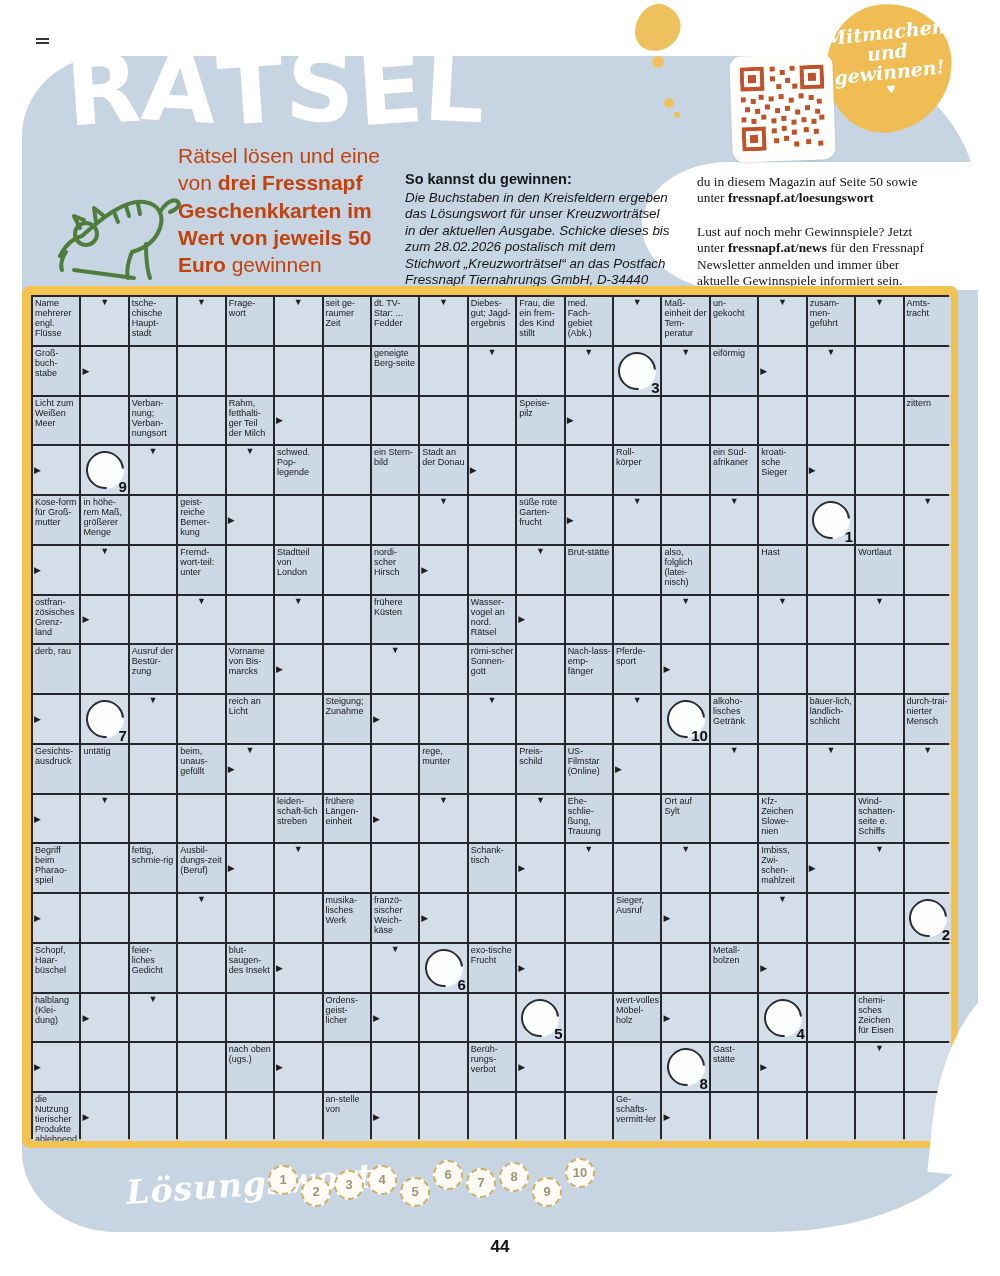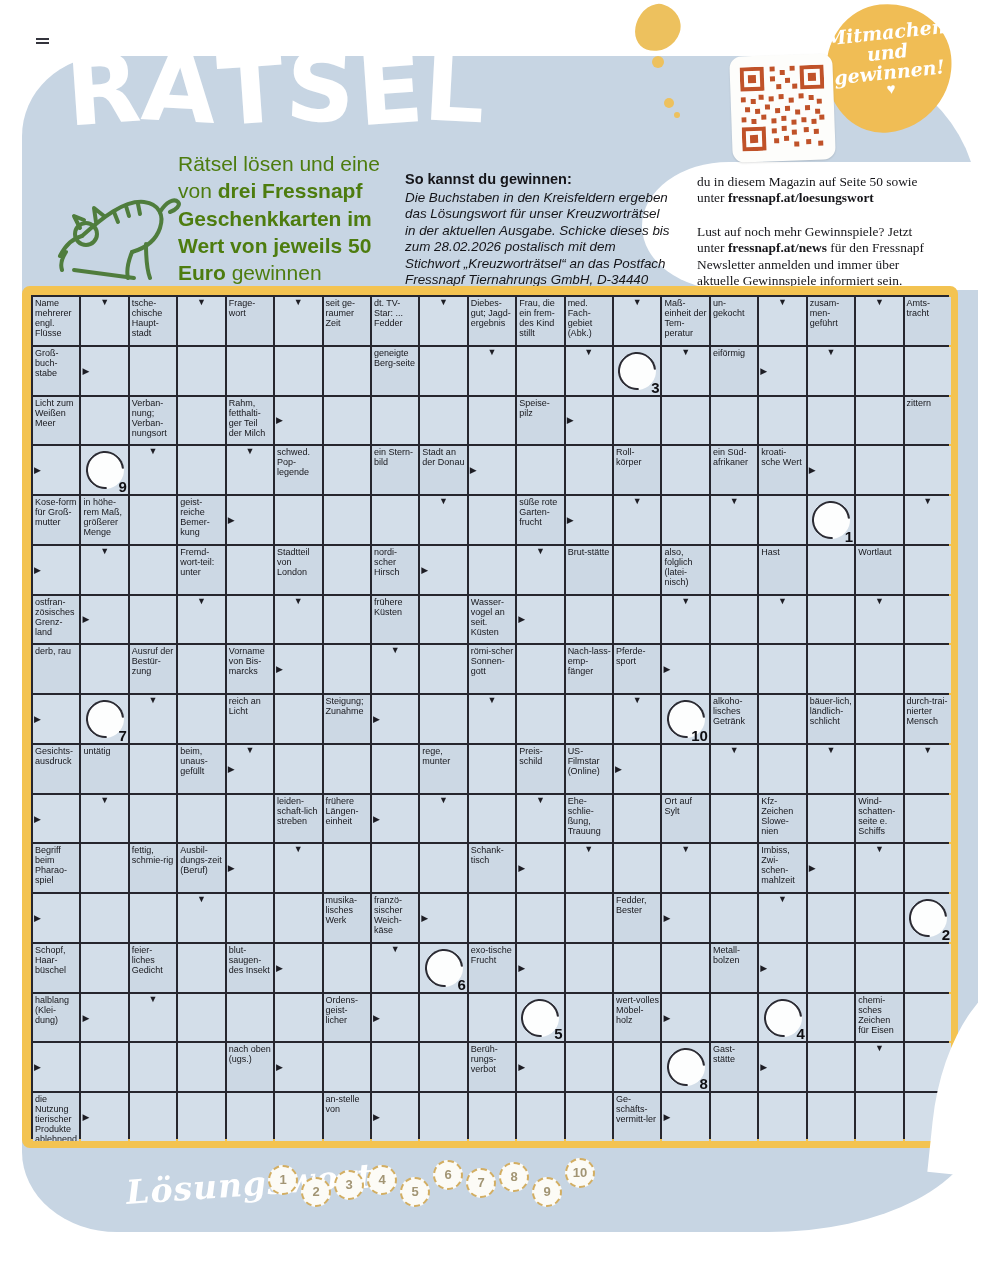--- a/index.html
+++ b/index.html
@@ -20,21 +20,21 @@
   .header-line b{font-weight:700;}
 
   .title{position:absolute;left:66px;top:40px;color:#ffffff;font-weight:800;
         font-size:96px;letter-spacing:2px;line-height:1;font-family:"DejaVu Sans",sans-serif;}
   .title span{display:inline-block;}
   .title span:nth-child(odd){transform:rotate(-4deg) translateY(2px);}
   .title span:nth-child(even){transform:rotate(3deg);}
 
   .cat{position:absolute;left:52px;top:178px;width:130px;height:110px;}
 
-  .intro{position:absolute;left:178px;top:150px;width:212px;font-size:21px;line-height:1.3;color:#4d7c0f;}
+  .intro{position:absolute;left:178px;top:142px;width:212px;font-size:21px;line-height:1.3;color:#c2410c;}
   .intro b{font-weight:700;}
 
   .how-col{position:absolute;left:405px;top:127px;width:268px;color:#151519;}
   .how-head{font-weight:700;font-size:14.5px;margin-bottom:3px;margin-top:44px;}
   .how-text{font-size:13.4px;line-height:16.4px;font-style:italic;}
   .right-col{position:absolute;left:697px;top:174px;width:240px;color:#151519;font-size:13.4px;line-height:16.4px;font-family:Liberation Serif, serif;}
   .right-col .p2{margin-top:17px;}
   .rich b{font-weight:700;}
 
   
@@ -314,21 +314,21 @@
         <div class="cell clue">ein Stern-bild</div>
         <div class="cell clue">Stadt an der Donau</div>
         <div class="cell">
           <span class="ar right">▶</span>
         </div>
         <div class="cell"></div>
         <div class="cell"></div>
         <div class="cell clue">Roll-körper</div>
         <div class="cell"></div>
         <div class="cell clue">ein Süd-afrikaner</div>
-        <div class="cell clue">kroati-sche Wert</div>
+        <div class="cell clue">kroati-sche Sieger</div>
         <div class="cell">
           <span class="ar right">▶</span>
         </div>
         <div class="cell"></div>
         <div class="cell"></div>
         <div class="cell clue">Kose-form für Groß-mutter</div>
         <div class="cell clue">in höhe-rem Maß, größerer Menge</div>
         <div class="cell"></div>
         <div class="cell clue">geist-reiche Bemer-kung</div>
         <div class="cell">
@@ -396,21 +396,21 @@
         <div class="cell">
           <span class="ar down">▼</span>
         </div>
         <div class="cell"></div>
         <div class="cell">
           <span class="ar down">▼</span>
         </div>
         <div class="cell"></div>
         <div class="cell clue">frühere Küsten</div>
         <div class="cell"></div>
-        <div class="cell clue">Wasser-vogel an seit. Küsten</div>
+        <div class="cell clue">Wasser-vogel an nord. Rätsel</div>
         <div class="cell">
           <span class="ar right">▶</span>
         </div>
         <div class="cell"></div>
         <div class="cell"></div>
         <div class="cell">
           <span class="ar down">▼</span>
         </div>
         <div class="cell"></div>
         <div class="cell">
@@ -584,21 +584,21 @@
         <div class="cell"></div>
         <div class="cell"></div>
         <div class="cell clue">musika-lisches Werk</div>
         <div class="cell clue">franzö-sischer Weich-käse</div>
         <div class="cell">
           <span class="ar right">▶</span>
         </div>
         <div class="cell"></div>
         <div class="cell"></div>
         <div class="cell"></div>
-        <div class="cell clue">Fedder, Bester</div>
+        <div class="cell clue">Sieger, Ausruf</div>
         <div class="cell">
           <span class="ar right">▶</span>
         </div>
         <div class="cell"></div>
         <div class="cell">
           <span class="ar down">▼</span>
         </div>
         <div class="cell"></div>
         <div class="cell"></div>
         <div class="cell">
@@ -737,14 +737,15 @@
       <div class="sol-circ" style="left: 334px; top: 1170px;">3</div>
       <div class="sol-circ" style="left: 367px; top: 1165px;">4</div>
       <div class="sol-circ" style="left: 400px; top: 1177px;">5</div>
       <div class="sol-circ" style="left: 433px; top: 1160px;">6</div>
       <div class="sol-circ" style="left: 466px; top: 1168px;">7</div>
       <div class="sol-circ" style="left: 499px; top: 1162px;">8</div>
       <div class="sol-circ" style="left: 532px; top: 1177px;">9</div>
       <div class="sol-circ" style="left: 565px; top: 1158px;">10</div>
     </div>
 
+  <div class="page-number">44</div>
 
 </div>
 
 </body></html>

